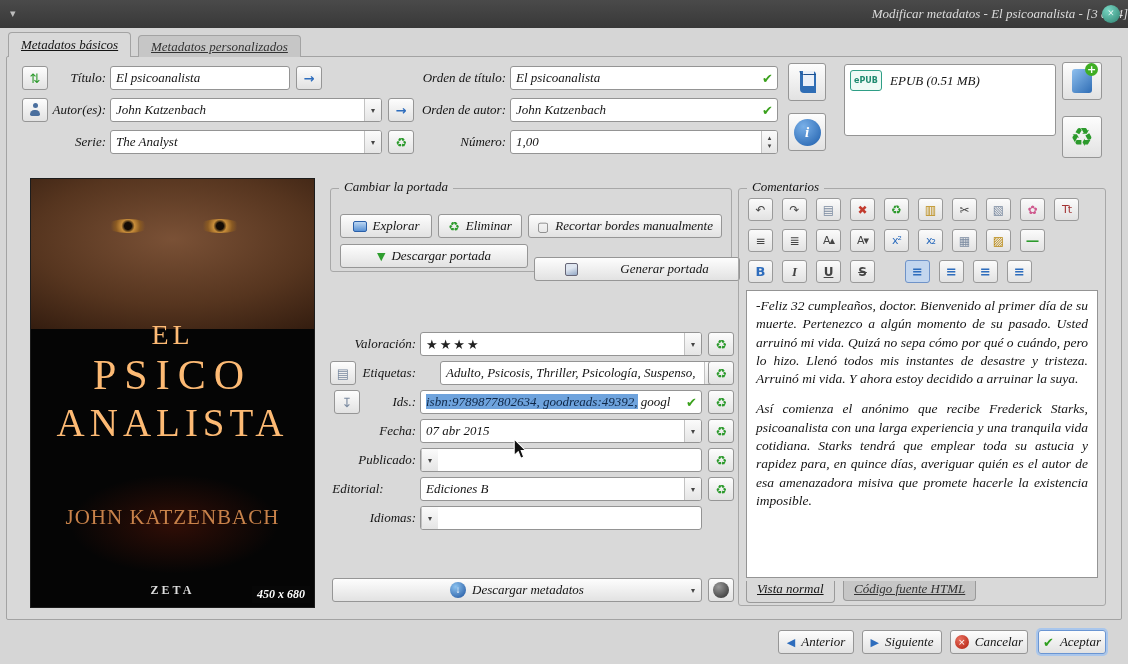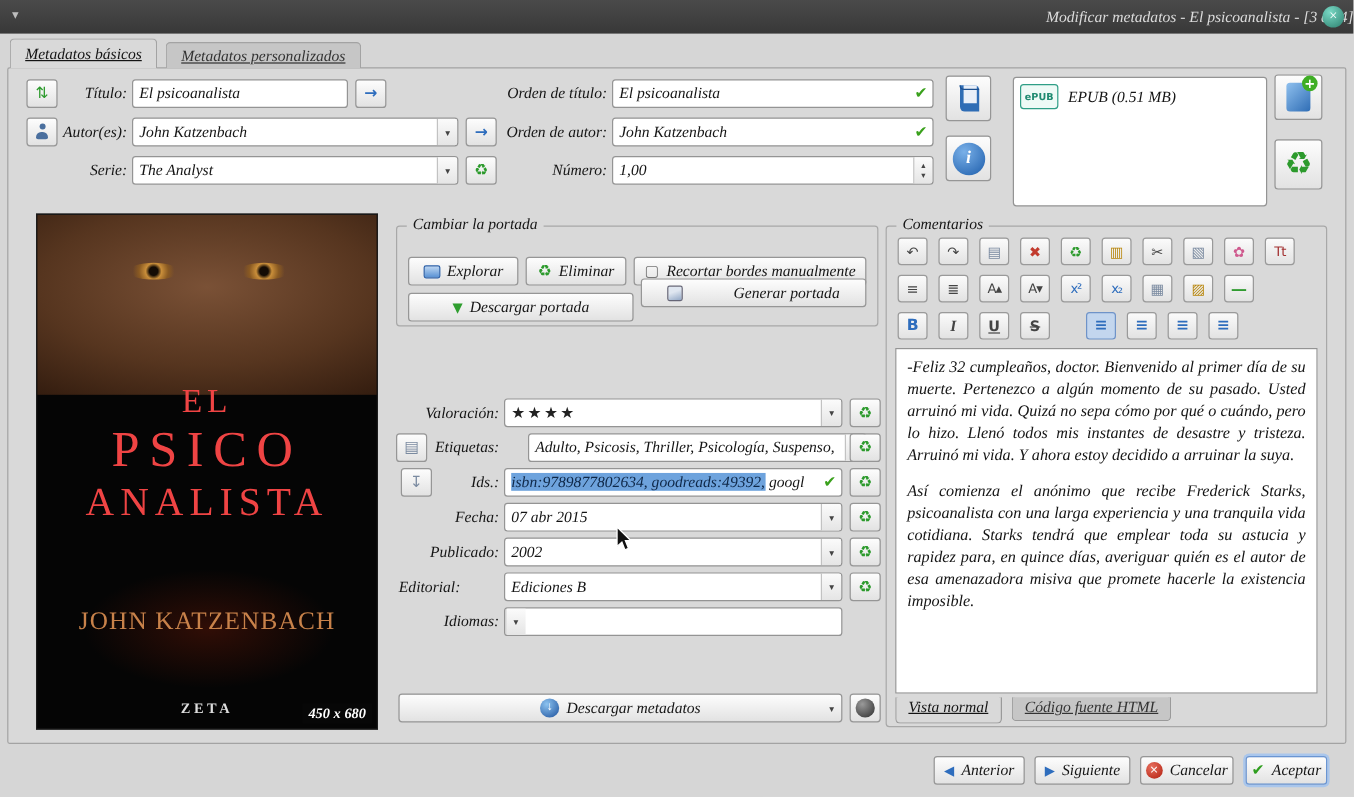--- a/index.html
+++ b/index.html
@@ -90,25 +90,25 @@
   
   .cover { position:absolute; left:30px; top:178px; width:285px; height:430px; background:#050505;
            border:1px solid #1c1c1c; overflow:hidden; }
   .cover-face { position:absolute; top:0; left:0; right:0; height:150px;
                 background:radial-gradient(ellipse 130% 115% at 50% 40%, #7a5136 0%, #56351f 38%, #2a160b 72%, #0a0502 100%); }
   .eye { position:absolute; width:42px; height:14px; border-radius:50%; top:40px;
          background:radial-gradient(circle at 50% 50%, #140c05 0 16%, #c98e3a 30%, #8a5a22 55%, rgba(60,35,15,0) 78%); }
   .eye-l { left:76px; } .eye-r { left:168px; }
   .cover-red { position:absolute; top:295px; left:38px; width:210px; height:100px;
                background:radial-gradient(ellipse, rgba(130,30,8,.35), transparent 70%); }
-  .cover-title { position:absolute; top:140px; width:100%; text-align:center; color:#ef4444;
+  .cover-title { position:absolute; top:140px; width:100%; text-align:center; color:#fdba74;
                  font-style:normal; }
   .ct1 { font-size:28px; letter-spacing:4px; }
   .ct2 { font-size:42px; letter-spacing:8px; line-height:1.15; }
-  .ct3 { font-size:33px; letter-spacing:5px; line-height:1.25; }
+  .ct3 { font-size:39px; letter-spacing:5px; line-height:1.25; }
   .cover-author { position:absolute; top:326px; width:100%; text-align:center; color:#c8824a;
                   font-style:normal; font-size:21px; letter-spacing:1px; }
   .cover-pub { position:absolute; top:404px; width:100%; text-align:center; color:#ddd;
                font-style:normal; font-weight:bold; font-size:12px; letter-spacing:3px; }
   .cover-size { position:absolute; right:4px; bottom:4px; background:rgba(8,8,8,.88); color:#fff;
                 font-weight:bold; font-size:12px; padding:1px 5px; }
 
   
   .tbrow { position:absolute; display:flex; gap:5px; }
   .tbtn { width:25px; height:23px; background:linear-gradient(#fbfbfb,#e2e2e2);
@@ -208,21 +208,21 @@
   <svg width="26" height="26" viewBox="0 0 26 26">
       <path d="M6 2h12a4 4 0 0 1 4 4v18H10a4 4 0 0 1-4-4z" fill="#2f6db5"></path>
       <path d="M9 2h11v15H9z" fill="#e9eff8"></path>
       <path d="M6 2c0 2 1.5 3.5 3.5 3.5H22" fill="none" stroke="#1c4f8e"></path>
     </svg>
 </button>
 <button class="btn" style="left:788px;top:113px;width:38px;height:38px;">
     <span class="info-ic">i</span>
   </button>
 
-<div class="field" style="left:844px;top:64px;width:212px;height:108px;align-items:flex-start;padding:5px;">
+<div class="field" style="left:844px;top:64px;width:212px;height:72px;align-items:flex-start;padding:5px;">
   <div style="display:flex;align-items:center;gap:8px;">
     <span class="epub-ic">ePUB</span>
     <span>EPUB (0.51 MB)</span>
   </div>
 </div>
 <button class="btn" style="left:1062px;top:62px;width:40px;height:38px;">
     <span class="addfmt-ic"></span>
   </button>
 <button class="btn" style="left:1062px;top:116px;width:40px;height:42px;">
     <span class="ic green" style="font-size:26px;">♻</span>
@@ -256,21 +256,21 @@
     <span>Eliminar</span>
 </button>
 <button class="btn" style="left:528px;top:214px;width:194px;">
   <span class="ic" style="color:#777;">▢</span>
     <span>Recortar bordes manualmente</span>
 </button>
 <button class="btn" style="left:340px;top:244px;width:188px;">
   <span class="ic" style="color:#2f9e2f;font-size:11px;">▼</span>
     <span>Descargar portada</span>
 </button>
-<button class="btn" style="left:534px;top:232px;width:188px;gap:42px;">
+<button class="btn" style="left:534px;top:257px;width:206px;gap:42px;">
   <span class="img-ic"></span>
     <span>Generar portada</span>
 </button>
 
 <div class="lbl" style="left:300px;top:332px;width:116px;">Valoración:</div>
 <div class="field" style="left:420px;top:332px;width:282px;">
   <span class="cval stars">★★★★</span>
   <span class="arrowbox">▾</span>
 </div>
 <button class="btn icb" style="left:708px;top:332px;">
@@ -305,21 +305,20 @@
 <div class="field" style="left:420px;top:419px;width:282px;">
   <span class="cval">07 abr 2015</span>
   <span class="arrowbox">▾</span>
 </div>
 <button class="btn icb" style="left:708px;top:419px;">
     <span class="ic green">♻</span>
   </button>
 
 <div class="lbl" style="left:300px;top:448px;width:116px;">Publicado:</div>
 <div class="field" style="left:420px;top:448px;width:282px;">
-  <span class="cval">2002</span>
   <span class="arrowbox">▾</span>
 </div>
 <button class="btn icb" style="left:708px;top:448px;">
     <span class="ic green">♻</span>
   </button>
 
 <div class="lbl" style="left:300px;top:477px;width:116px;text-align:center;">Editorial:</div>
 <div class="field" style="left:420px;top:477px;width:282px;">
   <span class="cval">Ediciones B</span>
   <span class="arrowbox">▾</span>

